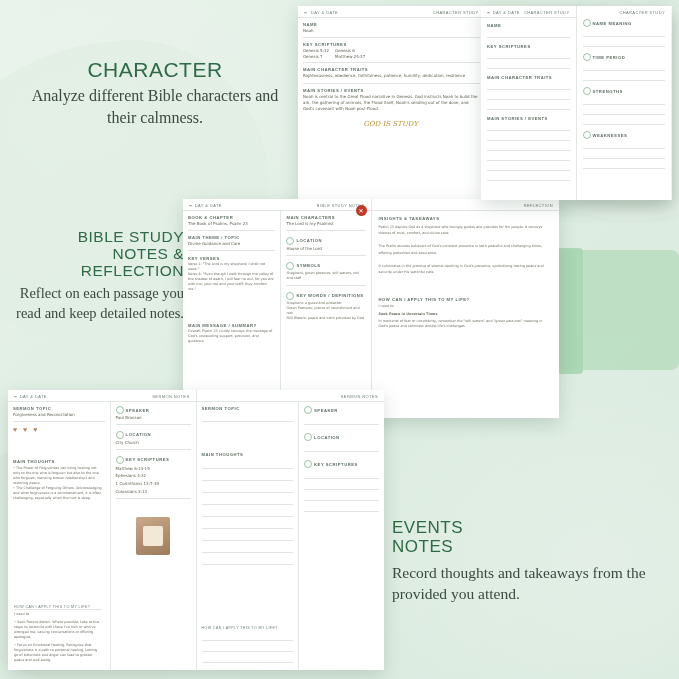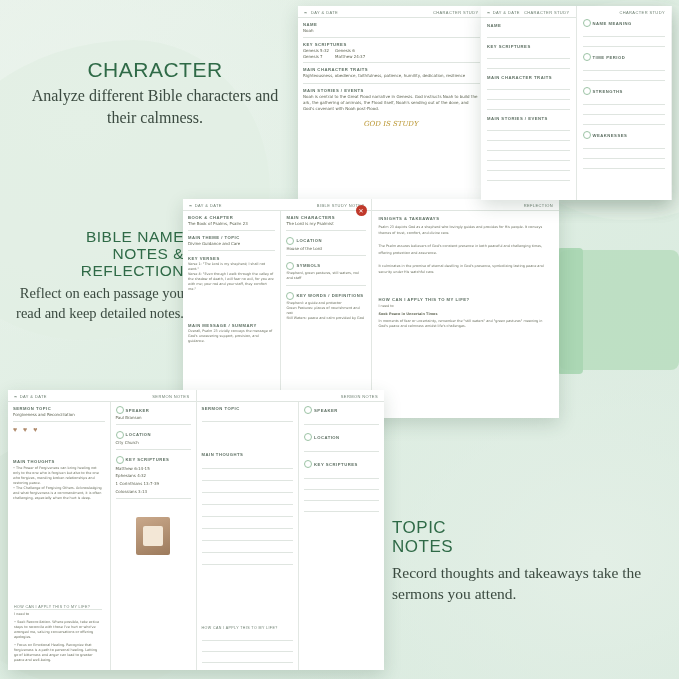--- a/index.html
+++ b/index.html
@@ -69,30 +69,30 @@
 <div class="blob blob3"></div>
 <div class="band"></div>
 <div class="band2"></div>
 
 <div style="position:absolute;left:20px;top:58px;width:270px;text-align:center;">
   <div class="cap-title" style="font-size:21px;line-height:23px;">CHARACTER</div>
   <div class="cap-body" style="font-size:16px;line-height:22px;margin-top:4px;">Analyze different Bible characters and their calmness.</div>
 </div>
 
 <div style="position:absolute;left:4px;top:228px;width:180px;text-align:right;">
-  <div class="cap-title" style="font-size:15.5px;line-height:17px;">BIBLE NAME</div>
+  <div class="cap-title" style="font-size:15.5px;line-height:17px;">BIBLE STUDY</div>
   <div class="cap-title" style="font-size:15.5px;line-height:17px;">NOTES &amp;</div>
   <div class="cap-title" style="font-size:15.5px;line-height:17px;">REFLECTION</div>
   <div class="cap-body" style="font-size:14.5px;line-height:20px;margin-top:4px;">Reflect on each passage you read and keep detailed notes.</div>
 </div>
 
 <div style="position:absolute;left:392px;top:518px;width:270px;">
-  <div class="cap-title" style="font-size:17px;line-height:19px;">TOPIC</div>
+  <div class="cap-title" style="font-size:17px;line-height:19px;">EVENTS</div>
   <div class="cap-title" style="font-size:17px;line-height:19px;">NOTES</div>
-  <div class="cap-body" style="font-size:15.5px;line-height:21px;margin-top:6px;">Record thoughts and takeaways take the sermons you attend.</div>
+  <div class="cap-body" style="font-size:15.5px;line-height:21px;margin-top:6px;">Record thoughts and takeaways from the provided you attend.</div>
 </div>
 
 <div class="spread" id="characterStudy">
 
   <div class="page left">
     <div class="hdr rule">
       <span class="left">
           <span class="leafmark">❧</span>
           <span>DAY &amp; DATE</span>
         </span>

